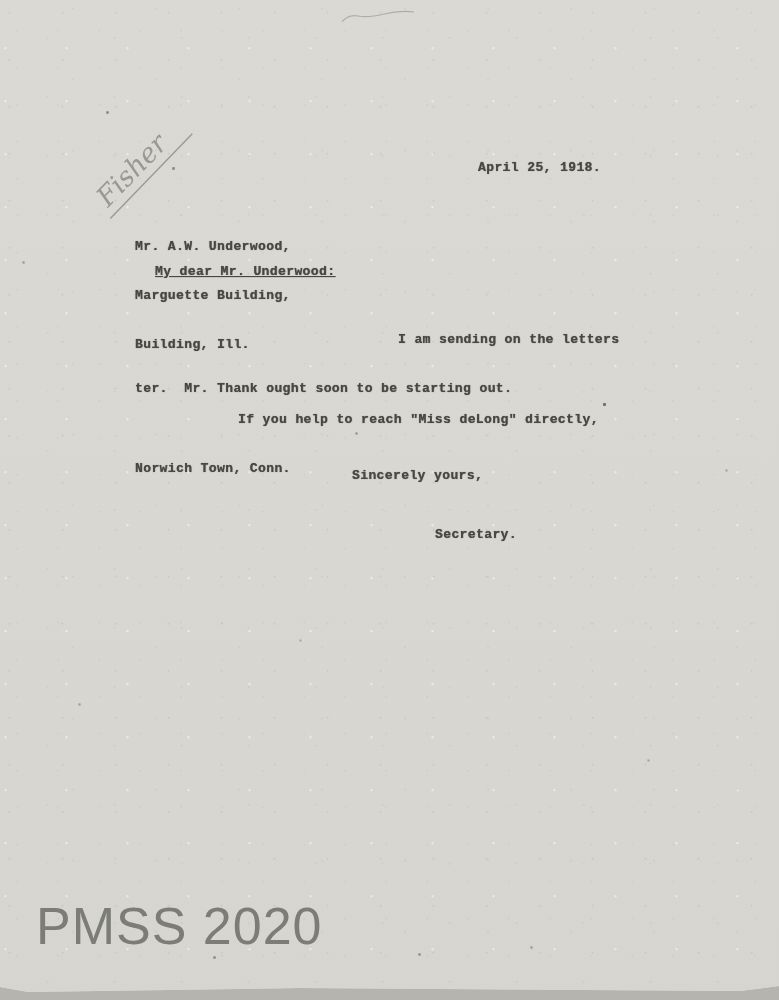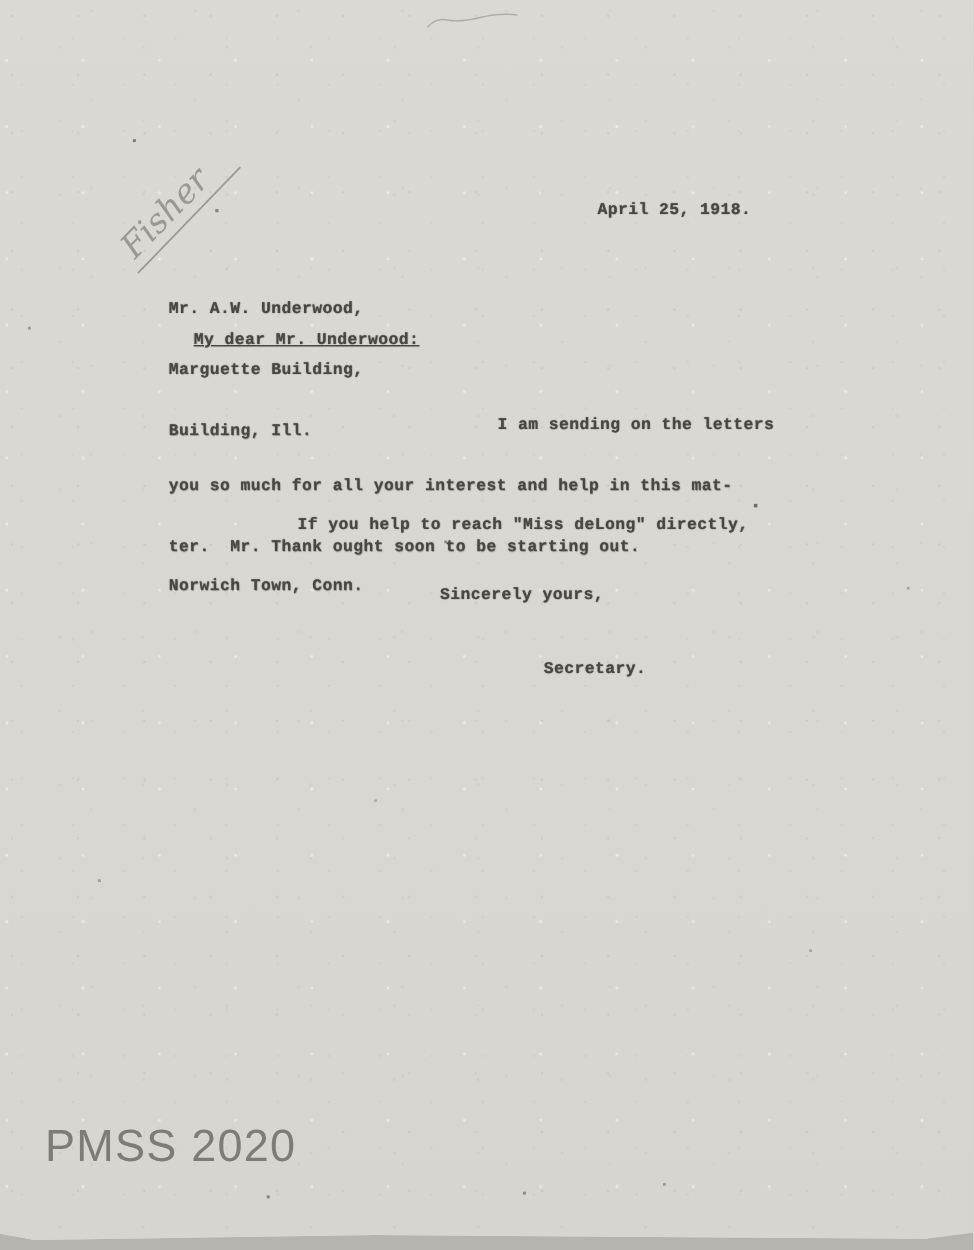--- a/index.html
+++ b/index.html
@@ -51,21 +51,21 @@
   .para1 .line:first-child { padding-left: 263px; }
   .para2       { left: 135px; top: 379px; }
   .para2 .line:first-child { padding-left: 103px; }
   .closing     { left: 352px; top: 468px; }
   .signature   { left: 435px; top: 527px; }
   .watermark {
     position: absolute;
     left: 36px;
     top: 896px;
     font-family: "Liberation Sans", "DejaVu Sans", sans-serif;
-    font-size: 36px;
+    font-size: 52px;
     font-weight: 400;
     letter-spacing: 1px;
     color: #7c7c79;
   }
   .handwriting {
     position: absolute;
     left: 86px;
     top: 68px;
     width: 160px;
     height: 160px;
@@ -127,21 +127,20 @@
     <div class="letter-text address">
       <div class="line">Mr. A.W. Underwood,</div>
       <div class="line">Marguette Building,</div>
       <div class="line">Building, Ill.</div>
     </div>
 
     <div class="letter-text salutation">My dear Mr. Underwood:</div>
 
     <div class="letter-text para1">
       <div class="line">I am sending on the letters</div>
-      <div class="line">you so much for all your interest and help in this mat-</div>
       <div class="line">ter.  Mr. Thank ought soon to be starting out.</div>
     </div>
 
     <div class="letter-text para2">
       <div class="line">If you help to reach "Miss deLong" directly,</div>
       <div class="line">Norwich Town, Conn.</div>
     </div>
 
     <div class="letter-text closing">Sincerely yours,</div>
 

